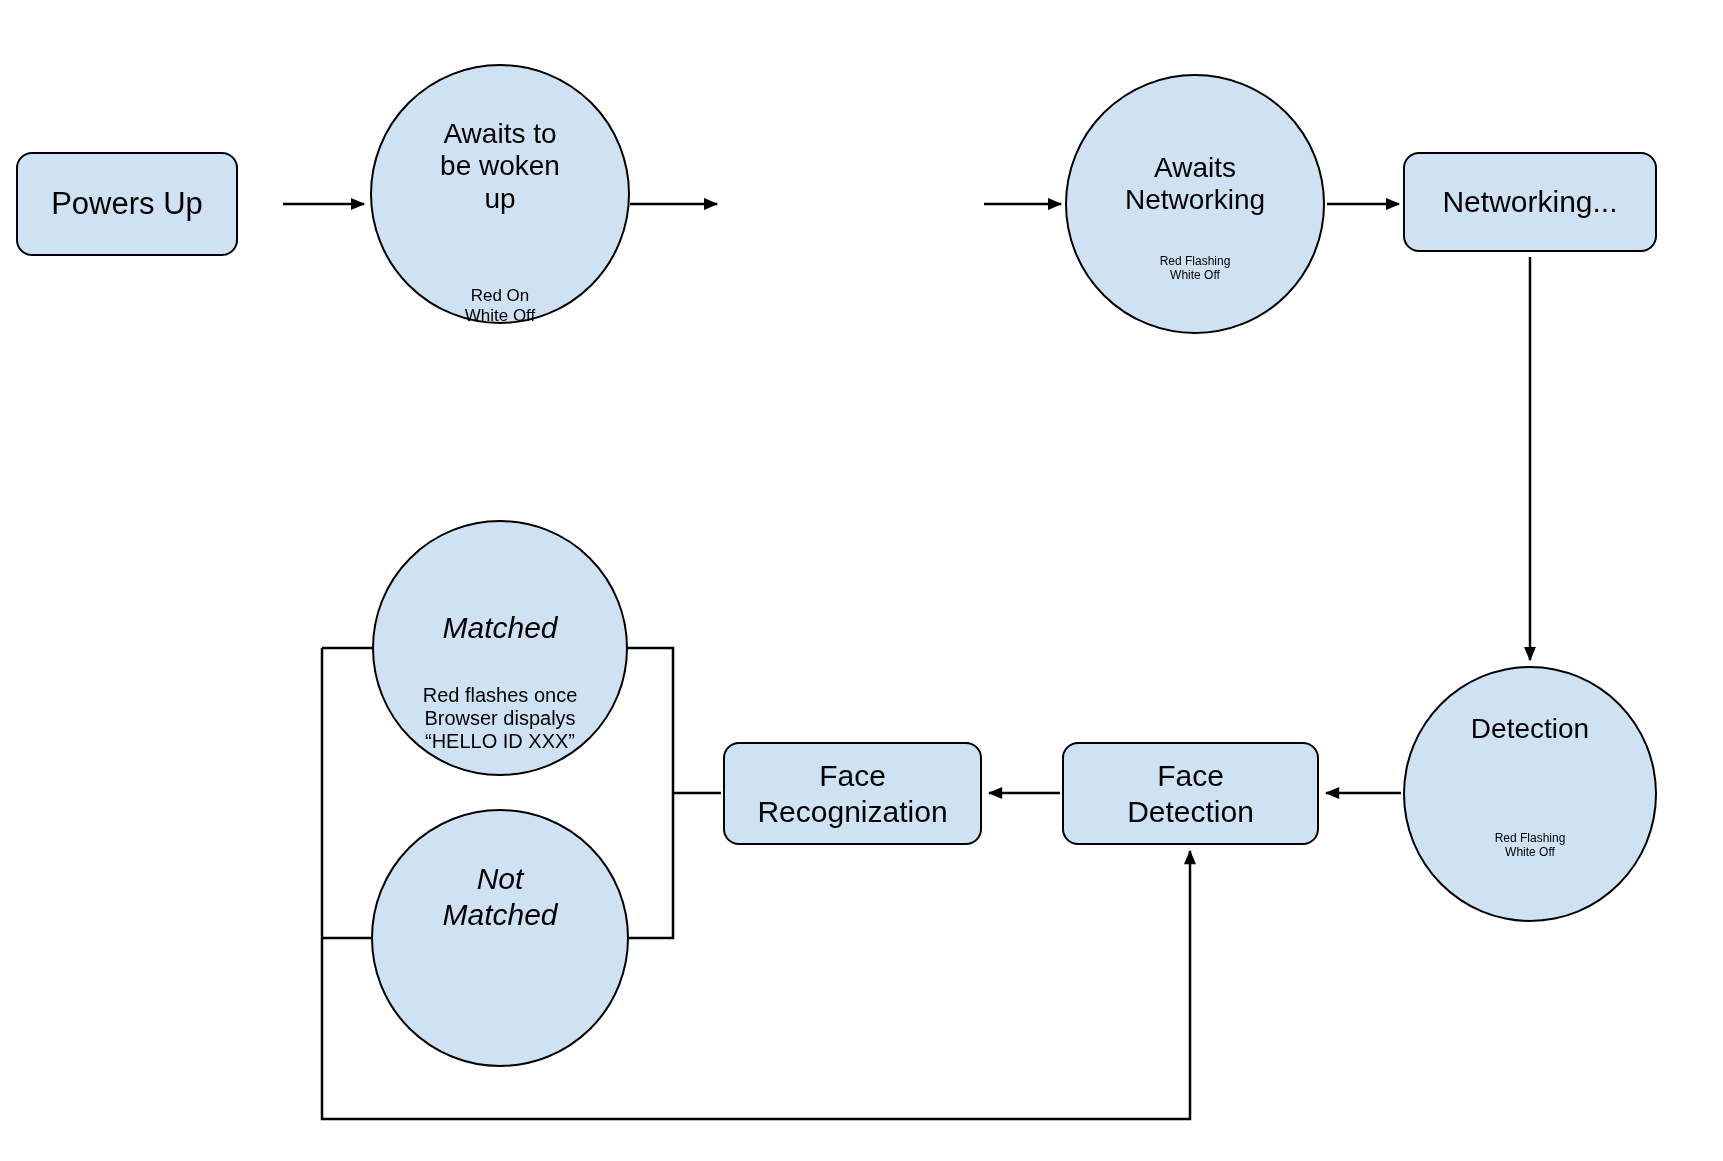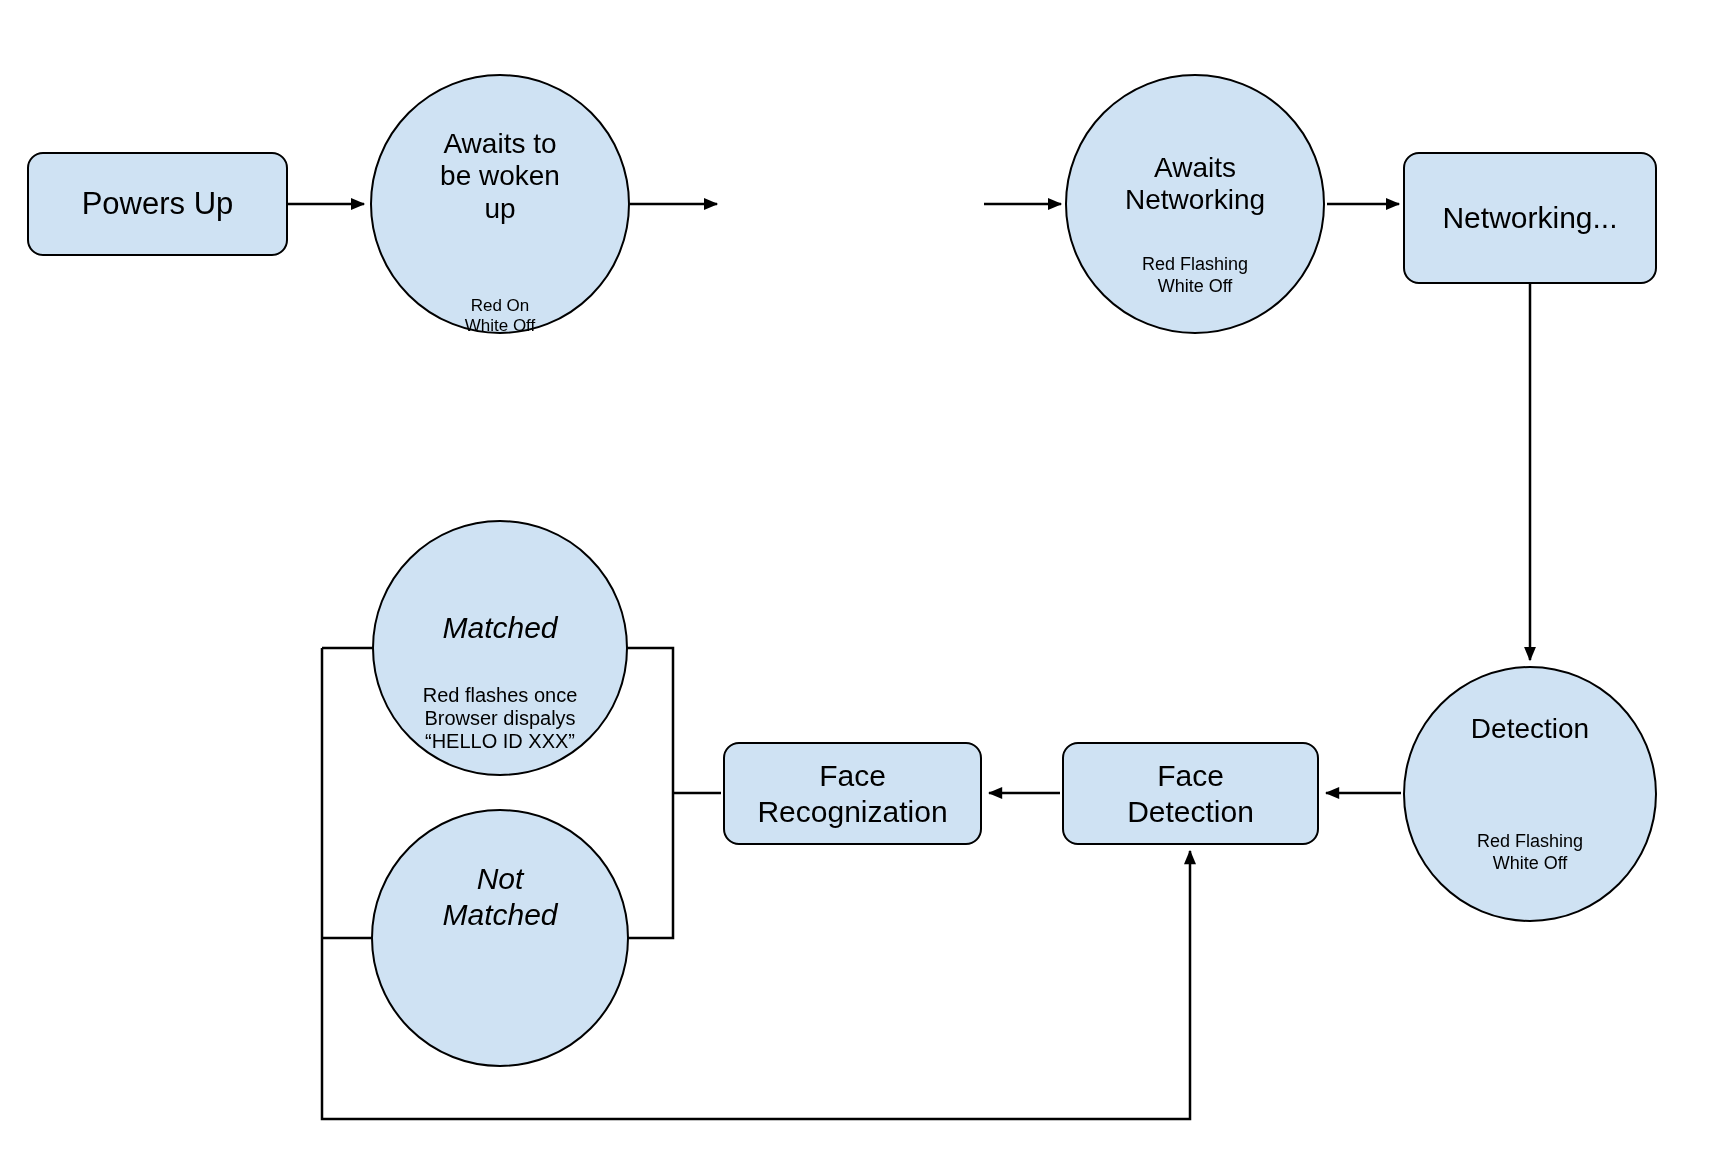--- a/index.html
+++ b/index.html
@@ -37,21 +37,21 @@
   .circle{border-radius:50%;}
   .circle .main{
     position:absolute;left:6px;right:6px;
     text-align:center;white-space:pre-line;
     font-size:28px;line-height:1.16;
   }
   .circle .main.lg{font-size:30px;line-height:1.2;font-style:italic;}
   .circle .sub{
     position:absolute;left:6px;right:6px;
     text-align:center;white-space:pre-line;
-    font-size:18px;line-height:1.2;
+    font-size:12px;line-height:1.2;
   }
   .circle .sub.sm{font-size:20px;line-height:1.16;}
   .circle .sub.md{font-size:17px;line-height:1.2;margin-top:24px;}
 </style>
 </head>
 <body>
 
 <div class="canvas">
 
   <svg class="wires" width="1723" height="1161">
@@ -70,41 +70,41 @@
 
     <line x1="1401" y1="793" x2="1326" y2="793" marker-end="url(#arrow)"></line>
     <line x1="1060" y1="793" x2="989" y2="793" marker-end="url(#arrow)"></line>
 
     <path d="M 322 648 L 673 648 L 673 938 L 322 938"></path>
     <line x1="673" y1="793" x2="721" y2="793"></line>
 
     <path d="M 322 648 L 322 1119 L 1190 1119 L 1190 851" marker-end="url(#arrow)"></path>
   </svg>
 
-  <div class="node rect big" style="left:27px;top:152px;width:261px;height:104px">
+  <div class="node rect big" style="left:16px;top:152px;width:222px;height:104px">
     <div class="label">Powers Up</div>
   </div>
 
-  <div class="node circle" style="left:370px;top:74px;width:260px;height:260px">
+  <div class="node circle" style="left:370px;top:64px;width:260px;height:260px">
     <div class="main" style="top:52px">Awaits to
 be woken
 up</div>
     <div class="sub md" style="top:196px">Red On
 White Off</div>
   </div>
 
 
   <div class="node circle" style="left:1065px;top:74px;width:260px;height:260px">
     <div class="main" style="top:76px">Awaits
 Networking</div>
     <div class="sub" style="top:178px">Red Flashing
 White Off</div>
   </div>
 
-  <div class="node rect" style="left:1403px;top:152px;width:254px;height:132px">
+  <div class="node rect" style="left:1403px;top:152px;width:254px;height:100px">
     <div class="label">Networking...</div>
   </div>
 
   <div class="node circle" style="left:1403px;top:666px;width:254px;height:256px">
     <div class="main" style="top:45px">Detection</div>
     <div class="sub" style="top:163px">Red Flashing
 White Off</div>
   </div>
 
   <div class="node rect" style="left:1062px;top:742px;width:257px;height:103px">

